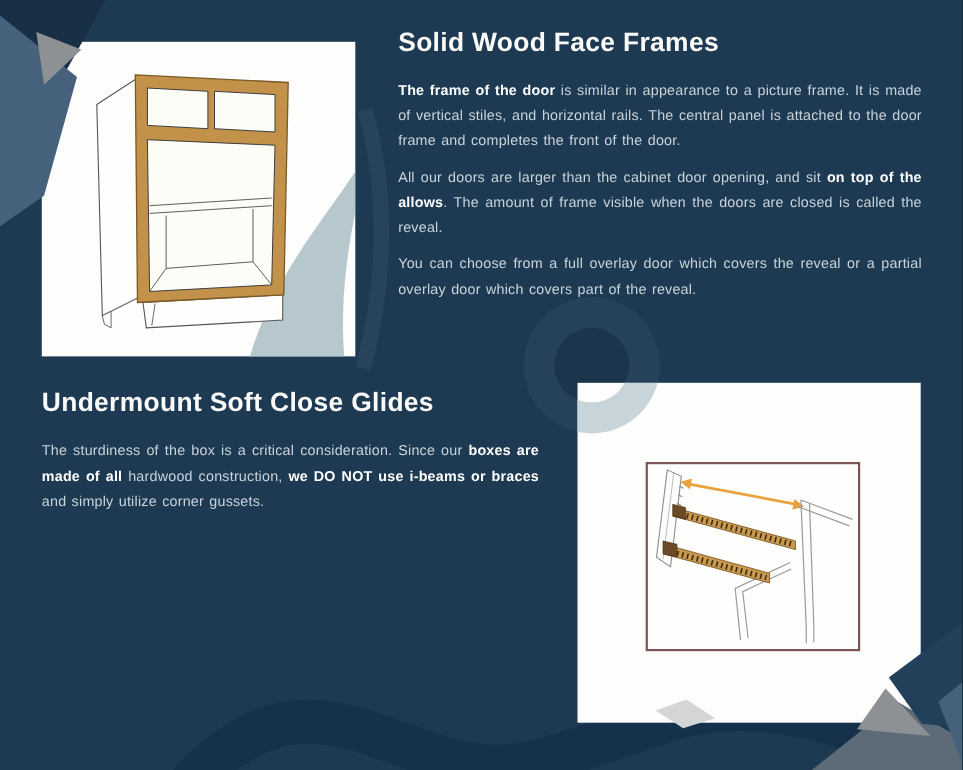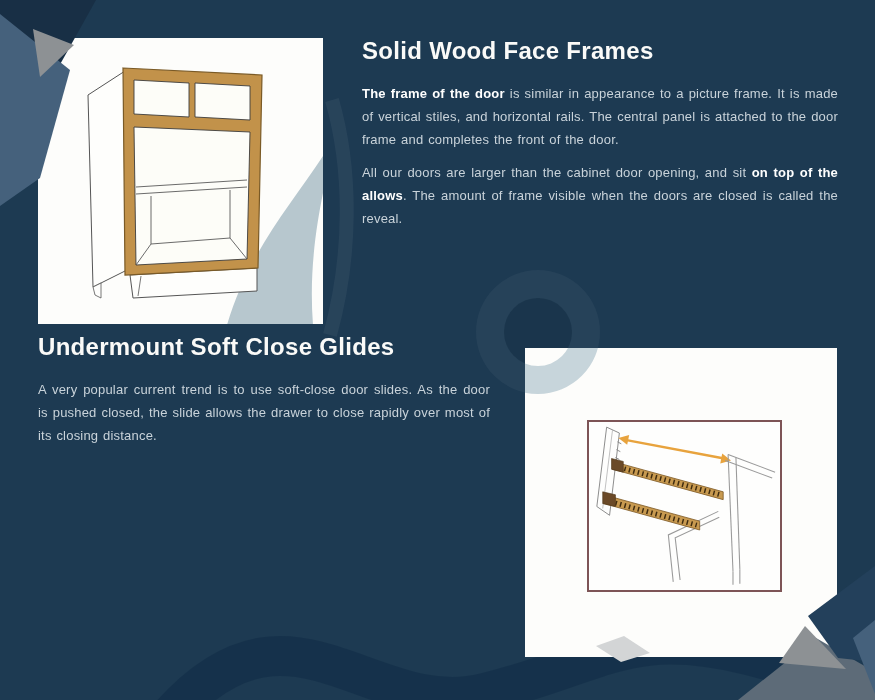--- a/index.html
+++ b/index.html
@@ -18,22 +18,22 @@
   .card-top{left:38px;top:38px;width:285px;height:286px;overflow:hidden;}
   .card-bottom{left:525px;top:348px;width:312px;height:309px;overflow:hidden;}
   .glide-frame{
     position:absolute;left:62px;top:72px;width:195px;height:172px;
     border:2px solid var(--illustration-border,#7d5456);
     box-sizing:border-box;background:#fefefd;
   }
   .glide-frame svg{width:100%;height:100%;}
 
   .text-block{position:absolute;color:var(--body-text,#c9d3da);}
-  .text-top{left:362px;top:36px;width:476px;}
-  .text-bottom{left:38px;top:332px;width:452px;}
+  .text-top{left:362px;top:24px;width:476px;}
+  .text-bottom{left:38px;top:352px;width:452px;}
 
   .section-title{
     margin:0 0 16px 0;
     font-size:24px;line-height:30px;font-weight:700;
     color:var(--heading,#fafaf8);letter-spacing:.3px;
   }
   .para{
     margin:0 0 10px 0;
     font-size:13px;line-height:23px;
     text-align:justify;
@@ -82,25 +82,26 @@
         <path d="M113,206 L113,158"></path>
         <path d="M192,200 L192,152"></path>
       </g>
     </svg>
   </div>
 
   <section class="text-block text-top">
     <h1 class="section-title">Solid Wood Face Frames</h1>
     <p class="para"><b>The frame of the door</b><span> is similar in appearance to a picture frame. It is made of vertical stiles, and horizontal rails. The central panel is attached to the door frame and completes the front of the door.</span></p>
     <p class="para"><span>All our doors are larger than the cabinet door opening, and sit </span><b>on top of the allows</b><span>. The amount of frame visible when the doors are closed is called the reveal.</span></p>
+    <p class="para"><span>You can choose from a full overlay door which covers the reveal or a partial overlay door which covers part of the reveal.</span></p>
   </section>
 
   <section class="text-block text-bottom">
     <h2 class="section-title">Undermount Soft Close Glides</h2>
-    <p class="para"><span>A very popular current trend is to use soft-close door slides. As the door is pushed closed, the slide allows the drawer to close rapidly over most of its closing distance.</span></p>
+    <p class="para"><span>The sturdiness of the box is a critical consideration. Since our </span><b>boxes are made of all</b><span> hardwood construction, </span><b>we DO NOT use i-beams or braces</b><span> and simply utilize corner gussets.</span></p>
   </section>
 
   <div class="card card-bottom">
     <svg class="layer" style="width:312px;height:309px;" viewBox="0 0 312 309">
       <path d="M75,-16a62,62 0 1,0 -124,0a62,62 0 1,0 124,0 Z M47,-16a34,34 0 1,1 -68,0a34,34 0 1,1 68,0 Z" style="fill:var(--accent-light-ring,#c7d5db)" fill-rule="evenodd"></path>
     </svg>
     <div class="glide-frame">
       <svg viewBox="0 0 195 171">
 
         <polygon points="18,5 31,11 21,95 8,86" fill="#fefefd" stroke="#8a8a8a" stroke-width="1"></polygon>

